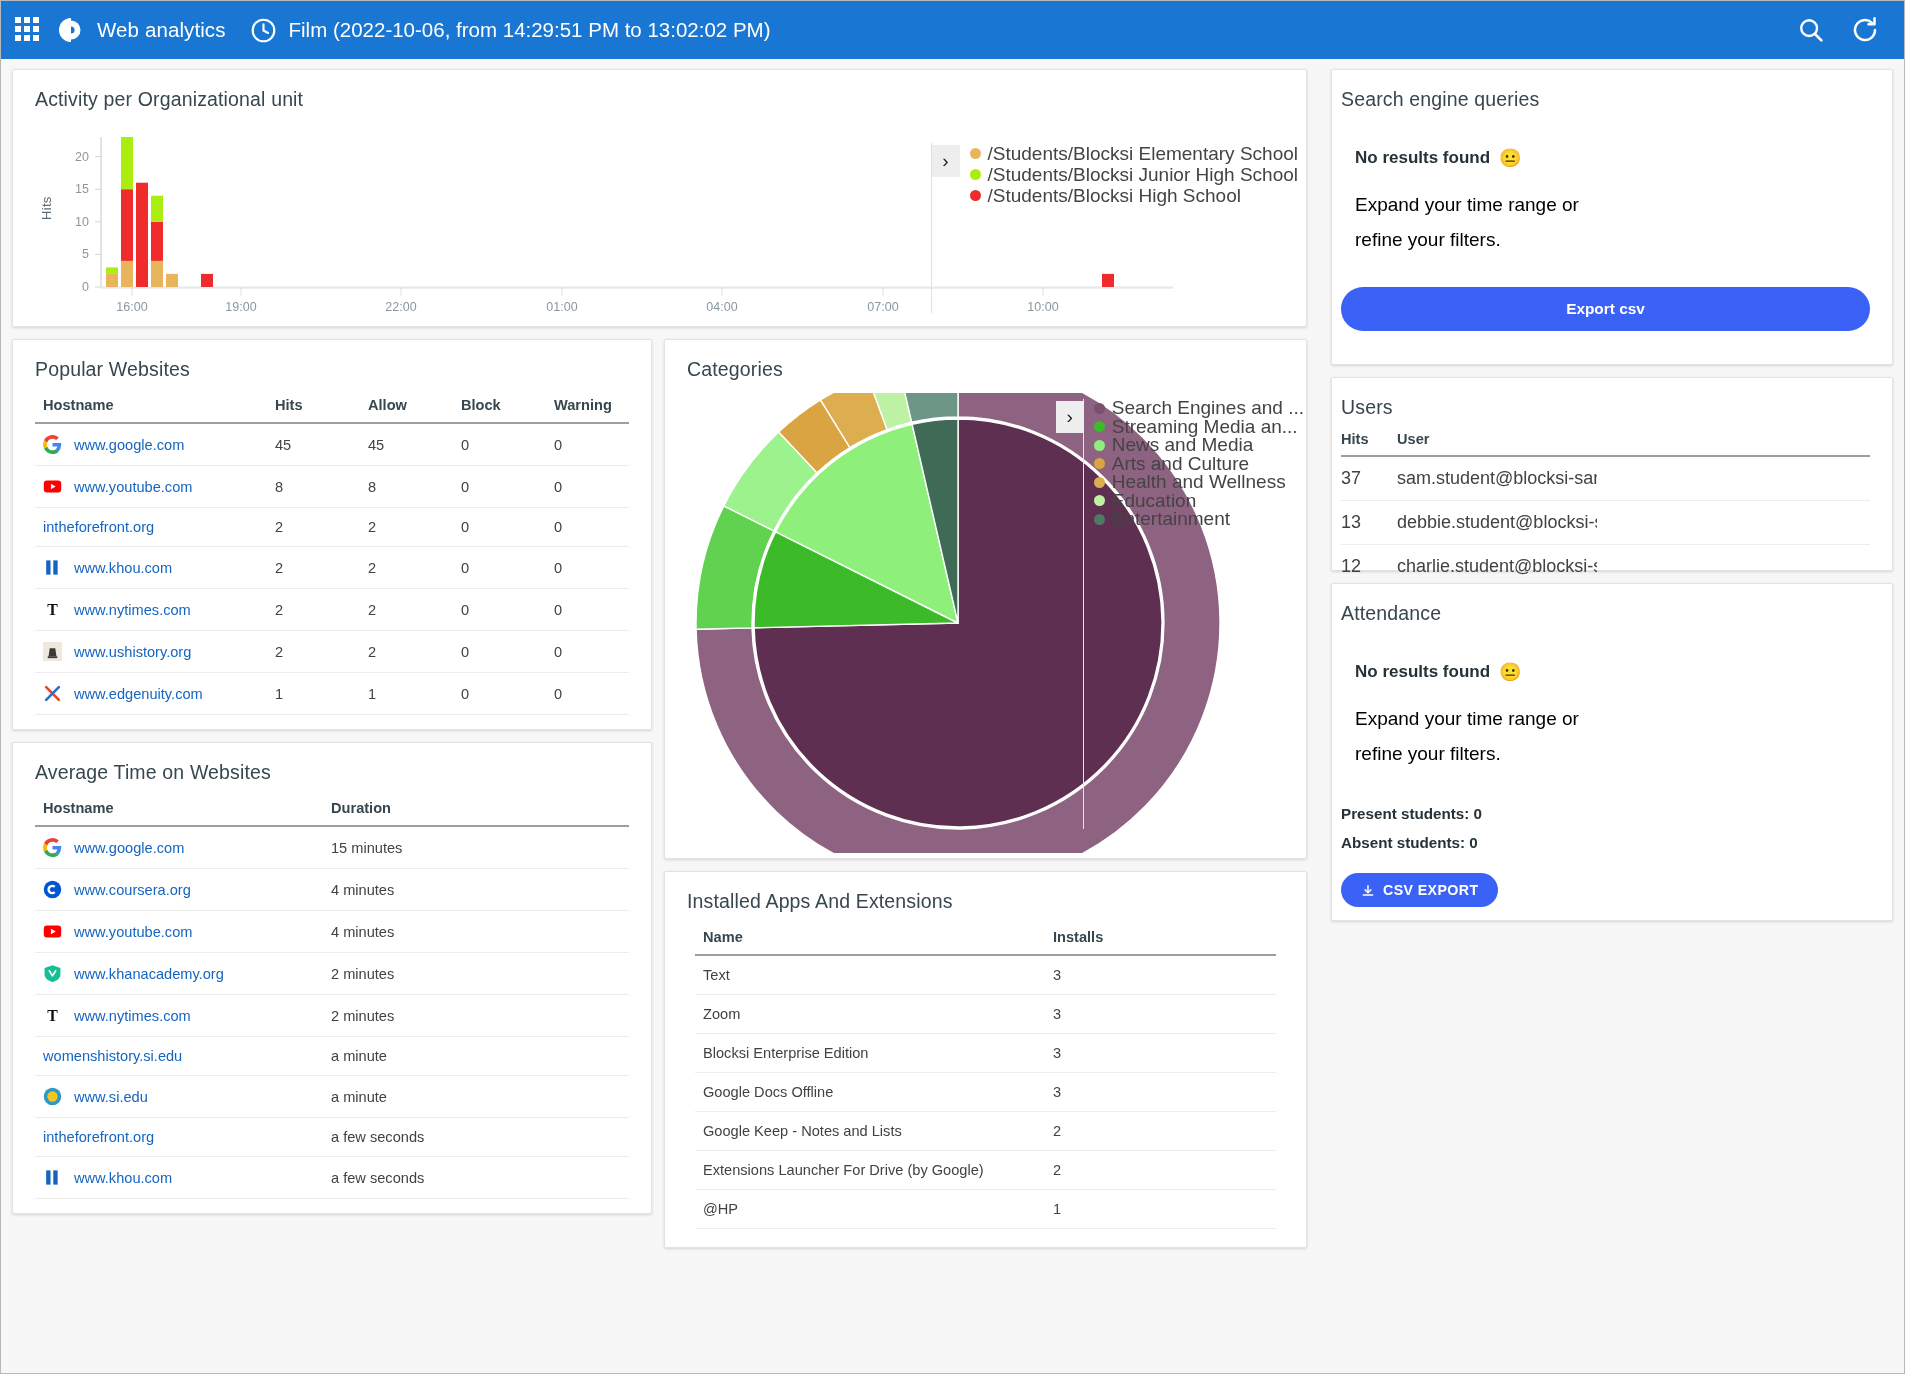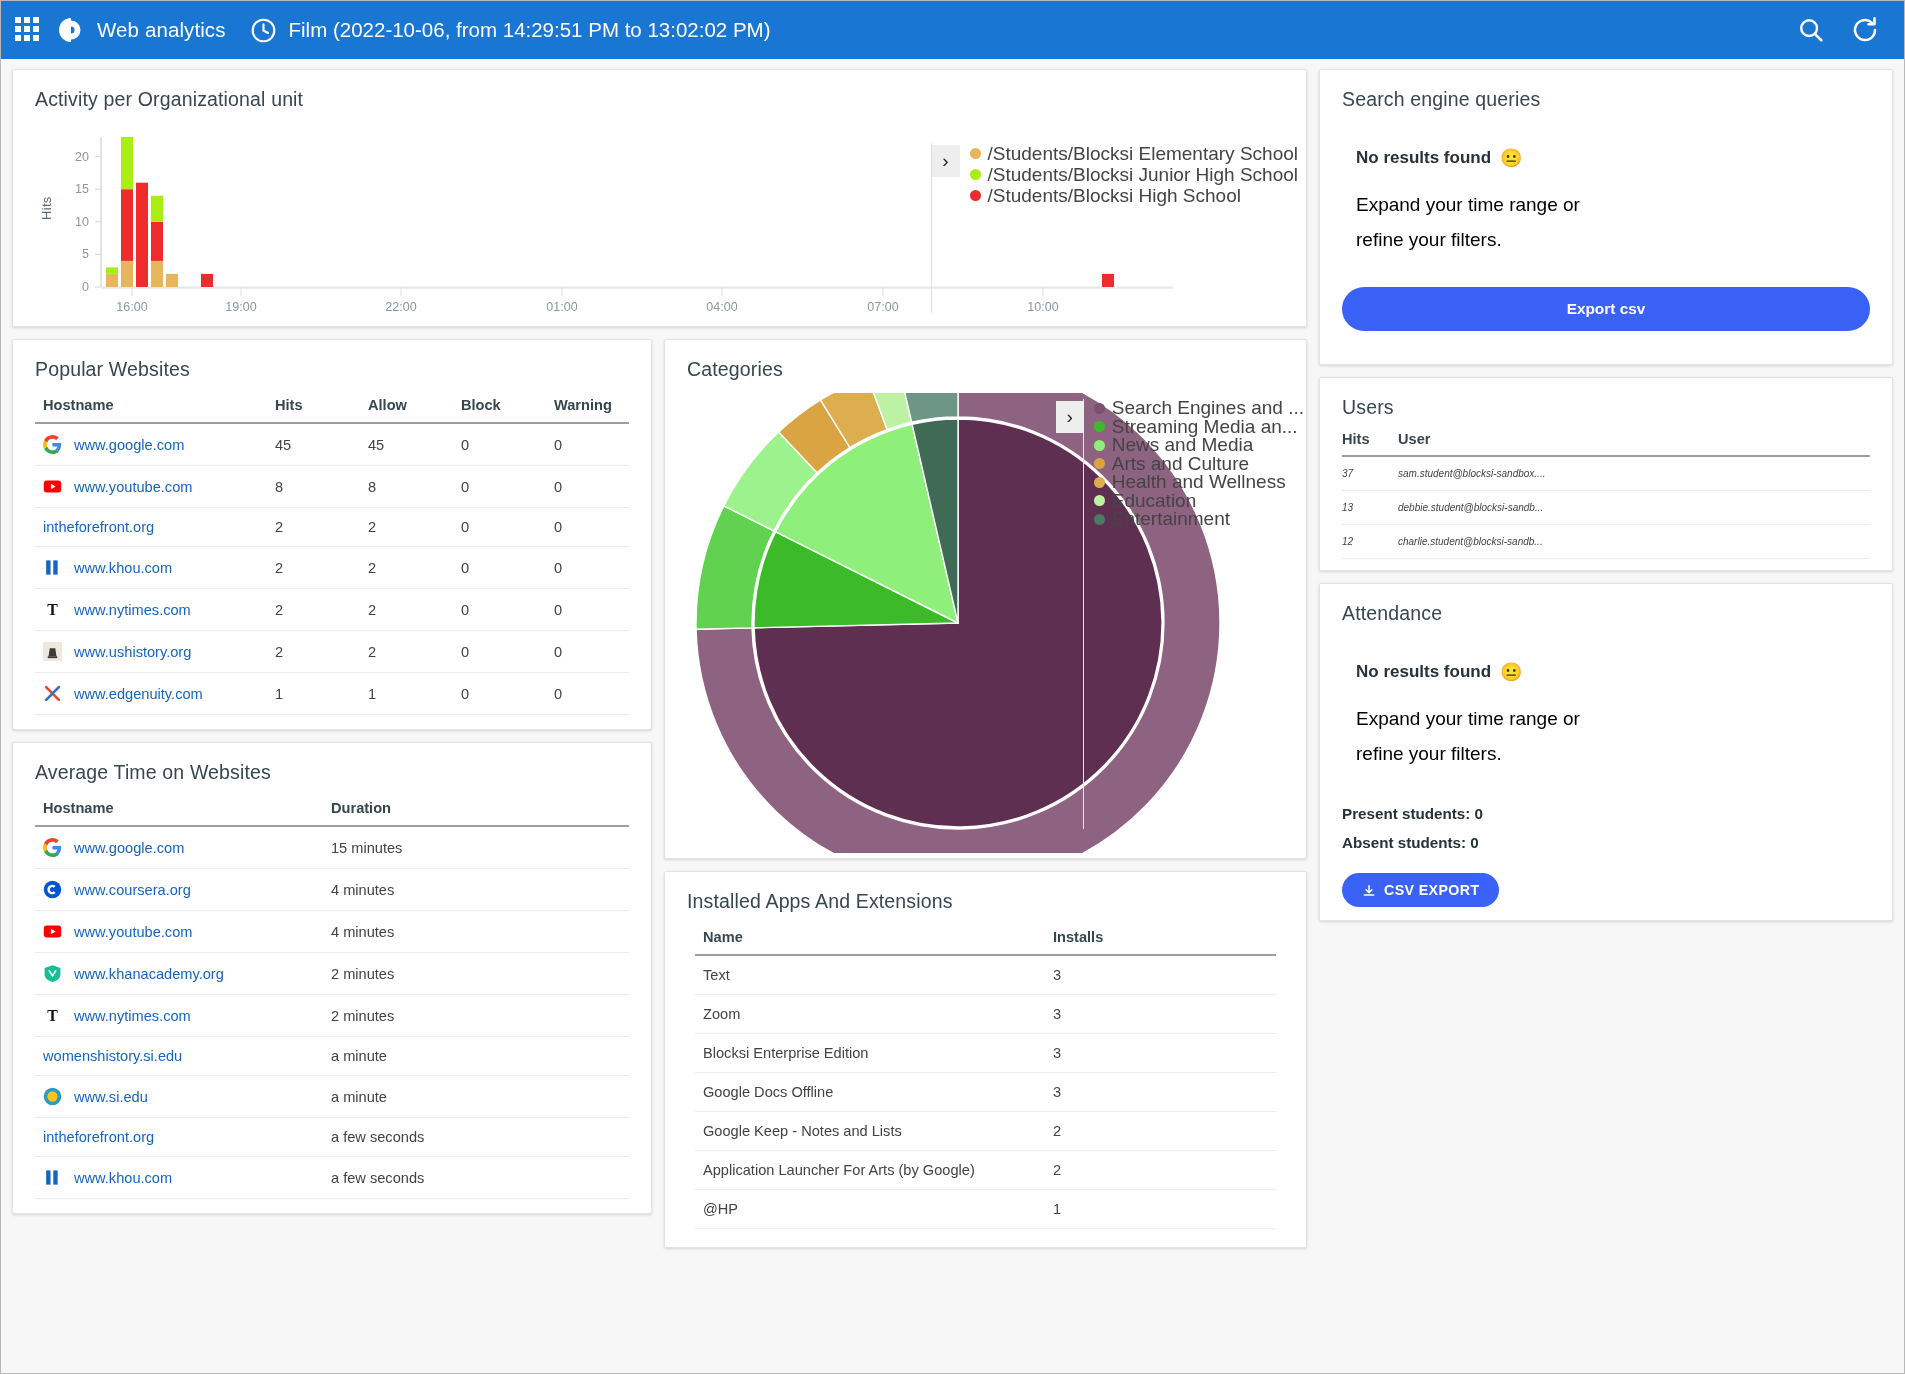--- a/index.html
+++ b/index.html
@@ -117,21 +117,21 @@
     display: flex; align-items: flex-start;
     height: 430px;
     border-left: 1px solid #e4e4e4;
   }
   .cat-legend .legend-arrow { margin-left: -28px; }
   .cat-legend .legend-items { padding-left: 10px; }
   .cat-legend .legend-row { height: 18.5px; font-size: 19px; }
   .donut-wrap { position: absolute; left: 28px; top: 8px; }
 
   
-  .side-card { padding: 18px 22px 22px 22px; }
+  .side-card { padding: 18px 22px 22px 9px; margin-left: 12px; }
   .side-card h2 { padding: 0 0 4px 0; }
   .noresults {
     font-size: 17px; font-weight: 700; color: #263238;
     margin: 32px 0 0 14px; display: flex; align-items: center; gap: 9px;
   }
   .emoji { font-size: 18px; }
   .hint { font-size: 19px; color: #000000; margin: 18px 0 0 14px; line-height: 1.85; max-width: 235px; }
   .btn-primary {
     display: block; width: 100%; margin-top: 30px;
     background: #3b62f6; color: #fff; border: none; border-radius: 22px;
@@ -140,21 +140,21 @@
   }
   .btn-csv {
     margin-top: 22px; background: #3b62f6; color: #fff; border: none;
     border-radius: 20px; padding: 9px 20px; font-size: 14.2px; font-weight: 700;
     cursor: pointer; display: inline-flex; align-items: flex-end; gap: 8px;
     letter-spacing: .4px; font-family: "Liberation Sans", sans-serif;
   }
   .stat-line { font-size: 15.2px; color: #263238; font-weight: 700; margin-top: 0; }
   .stat-line + .stat-line { margin-top: 12px; }
   .users-card table.dt th { padding: 8px 6px 8px 0; }
-  .users-card table.dt td { padding: 11px 6px 11px 0; font-size: 10px; font-style: italic; }
+  .users-card table.dt td { padding: 11px 6px 11px 0; font-size: 18px; }
   .users-card .hits-col { width: 56px; }
   .trunc { display: block; max-width: 200px; overflow: hidden; white-space: nowrap; text-overflow: clip; }
 
   .installed { margin-top: 12px; }
   .installed .tbl-wrap { padding: 2px 30px 18px 30px; }
 
   .clip { overflow: hidden; }
 </style>
 </head>
 <body>
@@ -651,21 +651,21 @@
                     </tr>
                   <tr>
                       <td>Google Docs Offline</td>
                       <td>3</td>
                     </tr>
                   <tr>
                       <td>Google Keep - Notes and Lists</td>
                       <td>2</td>
                     </tr>
                   <tr>
-                      <td>Application Launcher For Arts (by Google)</td>
+                      <td>Extensions Launcher For Drive (by Google)</td>
                       <td>2</td>
                     </tr>
                   <tr>
                       <td>@HP</td>
                       <td>1</td>
                     </tr>
                 </tbody>
               </table>
             </div>
           </div>

